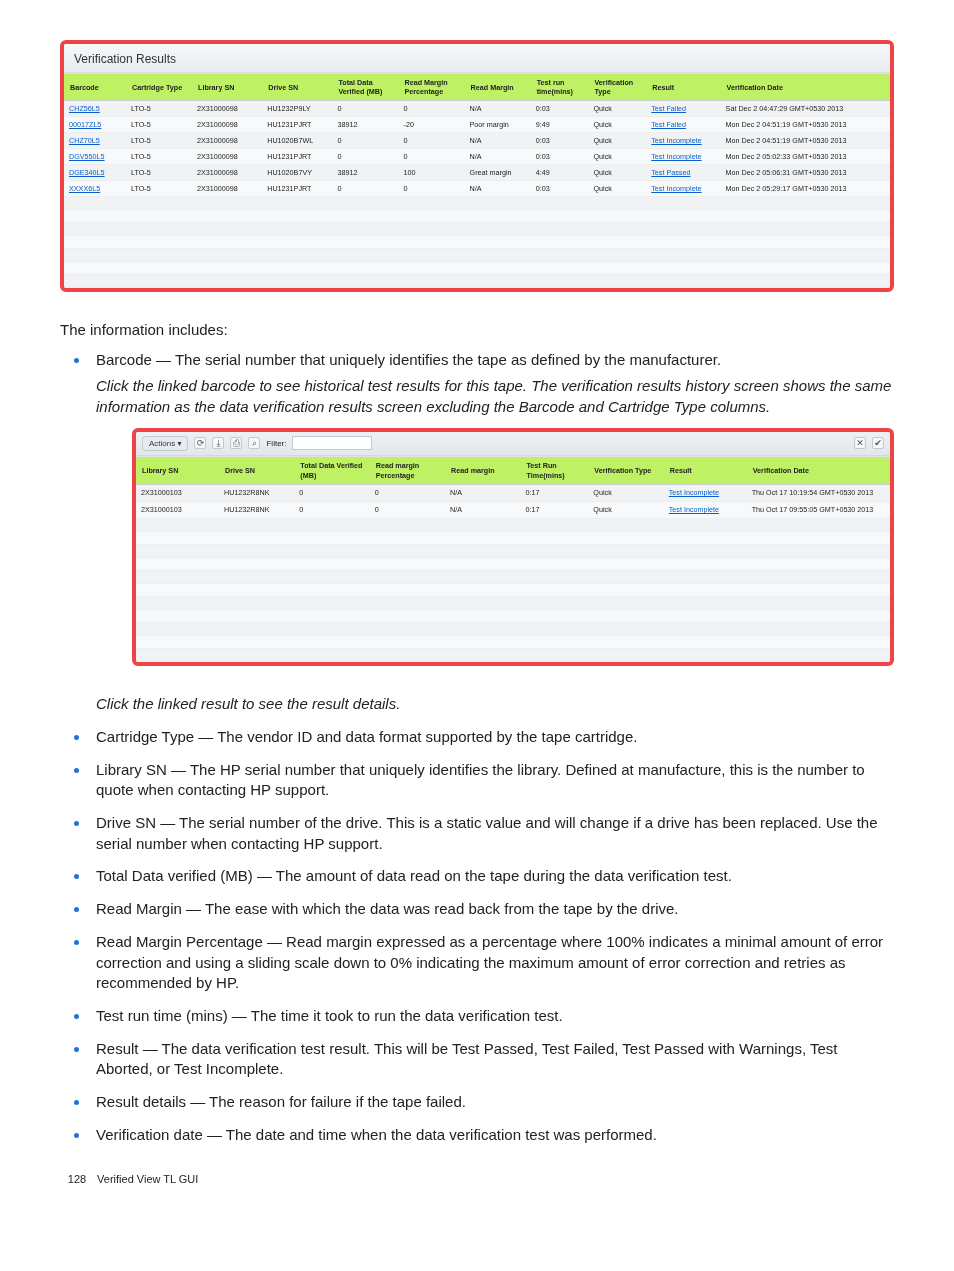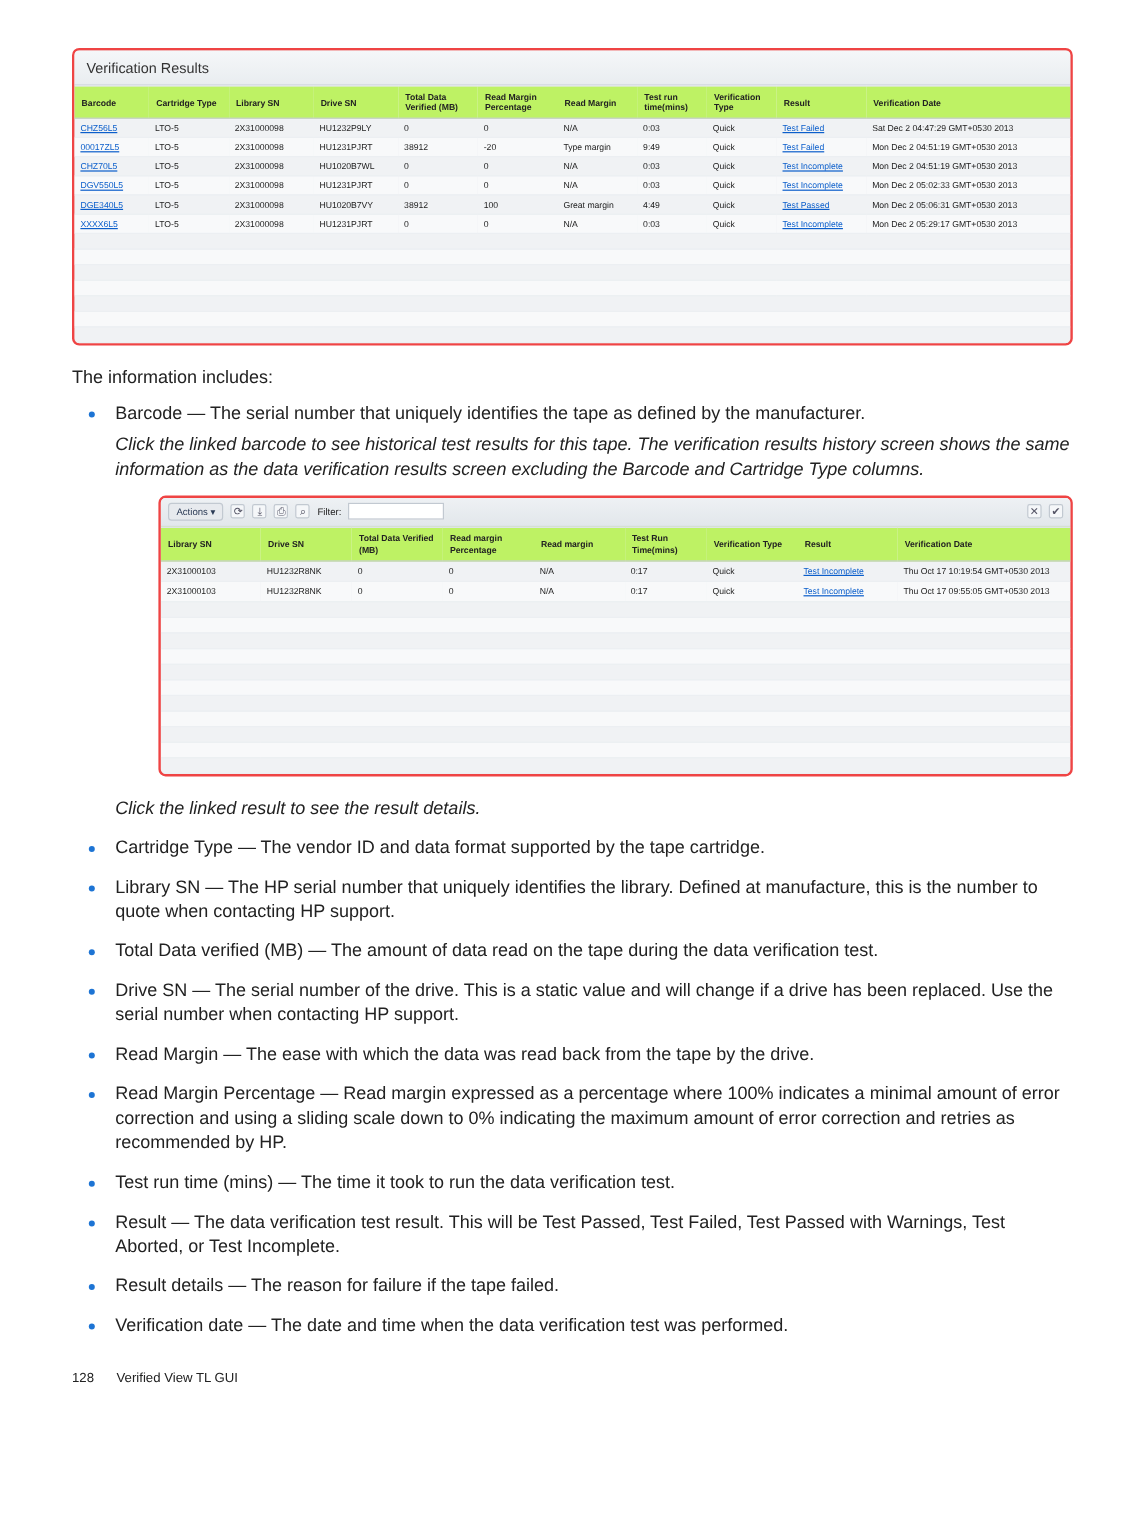--- a/index.html
+++ b/index.html
@@ -1,19 +1,19 @@
 <!DOCTYPE html>
 <html><head>
 <meta charset="utf-8">
 <style>
   * { box-sizing: border-box; }
   body { margin: 0; font-family: Arial, Helvetica, sans-serif; color: #222; background: #fff; }
   .page { width: 954px; margin: 0 auto; padding: 40px 60px 30px 60px; }
   
-  .panel { border: 2px solid #ef4444; border-radius: 6px; background: #f0f2f4; overflow: hidden; margin-bottom: 17px; }
+  .panel { border: 4px solid #ef4444; border-radius: 6px; background: #f0f2f4; overflow: hidden; margin-bottom: 28px; }
   .panel-title { font-size: 12px; padding: 8px 10px 6px 10px; color: #333; background: linear-gradient(#f5f7f9,#e9edf0); border-bottom: 1px solid #d8dde3; }
   table.grid { width: 100%; border-collapse: collapse; font-size: 7.2px; table-layout: fixed; }
   table.grid th { text-align: left; padding: 4px 6px; background: #bef264; border-top: 1px solid #dfe3e8; border-bottom: 1px solid #c9ced5; font-weight: bold; color: #222; }
   table.grid td { padding: 3px 5px; border-bottom: 1px solid #eceff2; white-space: nowrap; overflow: hidden; text-overflow: ellipsis; }
   table.grid tbody tr:nth-child(even) td { background: #f8f9fa; }
   .empty-rows td { height: 13px; }
   a.link { color: #0a5ecb; text-decoration: underline; }
   .red { color: #b00020; }
   
   .hist-toolbar { display: flex; align-items: center; gap: 6px; padding: 4px 6px; background: linear-gradient(#eef1f4,#e2e7eb); border-bottom: 1px solid #d4d9df; font-size: 8px; }
@@ -25,21 +25,21 @@
   .panel-sub .meta { font-size: 7.5px; color: #333; }
   .btn { background: linear-gradient(#3e6bb3,#2d5191); color: #fff; border: 1px solid #274a8a; border-radius: 3px; font-size: 7.5px; padding: 2px 7px; }
   
   p.body { font-size: 15px; font-weight: 300; line-height: 1.3; margin: 14px 0 10px 0; }
   ul.bul { list-style: none; padding: 0; margin: 6px 0 0 0; }
   ul.bul > li { position: relative; padding-left: 36px; font-size: 15px; font-weight: 300; line-height: 1.38; margin: 0 0 12px 0; }
   ul.bul > li::before { content: ""; position: absolute; left: 14px; top: 8px; width: 5px; height: 5px; border-radius: 50%; background: #1d74d4; }
   .li-sub { margin: 6px 0 10px 0; font-style: italic; }
   .hist-wrap { margin: 0 0 14px 36px; }
   .footer { font-size: 11px; margin-top: 28px; color: #222; }
-  .footer .pg { display: inline-block; width: 34px; }
+  .footer .pg { display: inline-block; width: 34px; text-align: center; }
 </style>
 </head>
 <body>
 
 <div class="page">
 
   <div class="panel">
     <div class="panel-title">Verification Results</div>
     <table class="grid">
       <colgroup>
@@ -84,21 +84,21 @@
           <td><a class="link red">Test Failed</a></td>
           <td>Sat Dec 2 04:47:29 GMT+0530 2013</td>
         </tr>
         <tr>
           <td><a class="link">00017ZL5</a></td>
           <td>LTO-5</td>
           <td>2X31000098</td>
           <td>HU1231PJRT</td>
           <td>38912</td>
           <td>-20</td>
-          <td>Type margin</td>
+          <td>Poor margin</td>
           <td>9:49</td>
           <td>Quick</td>
           <td><a class="link red">Test Failed</a></td>
           <td>Mon Dec 2 04:51:19 GMT+0530 2013</td>
         </tr>
         <tr>
           <td><a class="link">CHZ70L5</a></td>
           <td>LTO-5</td>
           <td>2X31000098</td>
           <td>HU1020B7WL</td>
@@ -280,22 +280,22 @@
             </tbody>
           </table>
         </div>
       </div>
 
       <div class="li-sub">Click the linked result to see the result details.</div>
     </li>
 
     <li>Cartridge Type — The vendor ID and data format supported by the tape cartridge.</li>
     <li>Library SN — The HP serial number that uniquely identifies the library. Defined at manufacture, this is the number to quote when contacting HP support.</li>
+    <li>Drive SN — The serial number of the drive. This is a static value and will change if a drive has been replaced. Use the serial number when contacting HP support.</li>
     <li>Total Data verified (MB) — The amount of data read on the tape during the data verification test.</li>
-    <li>Drive SN — The serial number of the drive. This is a static value and will change if a drive has been replaced. Use the serial number when contacting HP support.</li>
     <li>Read Margin — The ease with which the data was read back from the tape by the drive.</li>
     <li>Read Margin Percentage — Read margin expressed as a percentage where 100% indicates a minimal amount of error correction and using a sliding scale down to 0% indicating the maximum amount of error correction and retries as recommended by HP.</li>
     <li>Test run time (mins) — The time it took to run the data verification test.</li>
     <li>Result — The data verification test result. This will be Test Passed, Test Failed, Test Passed with Warnings, Test Aborted, or Test Incomplete.</li>
     <li>Result details — The reason for failure if the tape failed.</li>
     <li>Verification date — The date and time when the data verification test was performed.</li>
   </ul>
 
   <div class="footer">
     <span class="pg">128</span>

